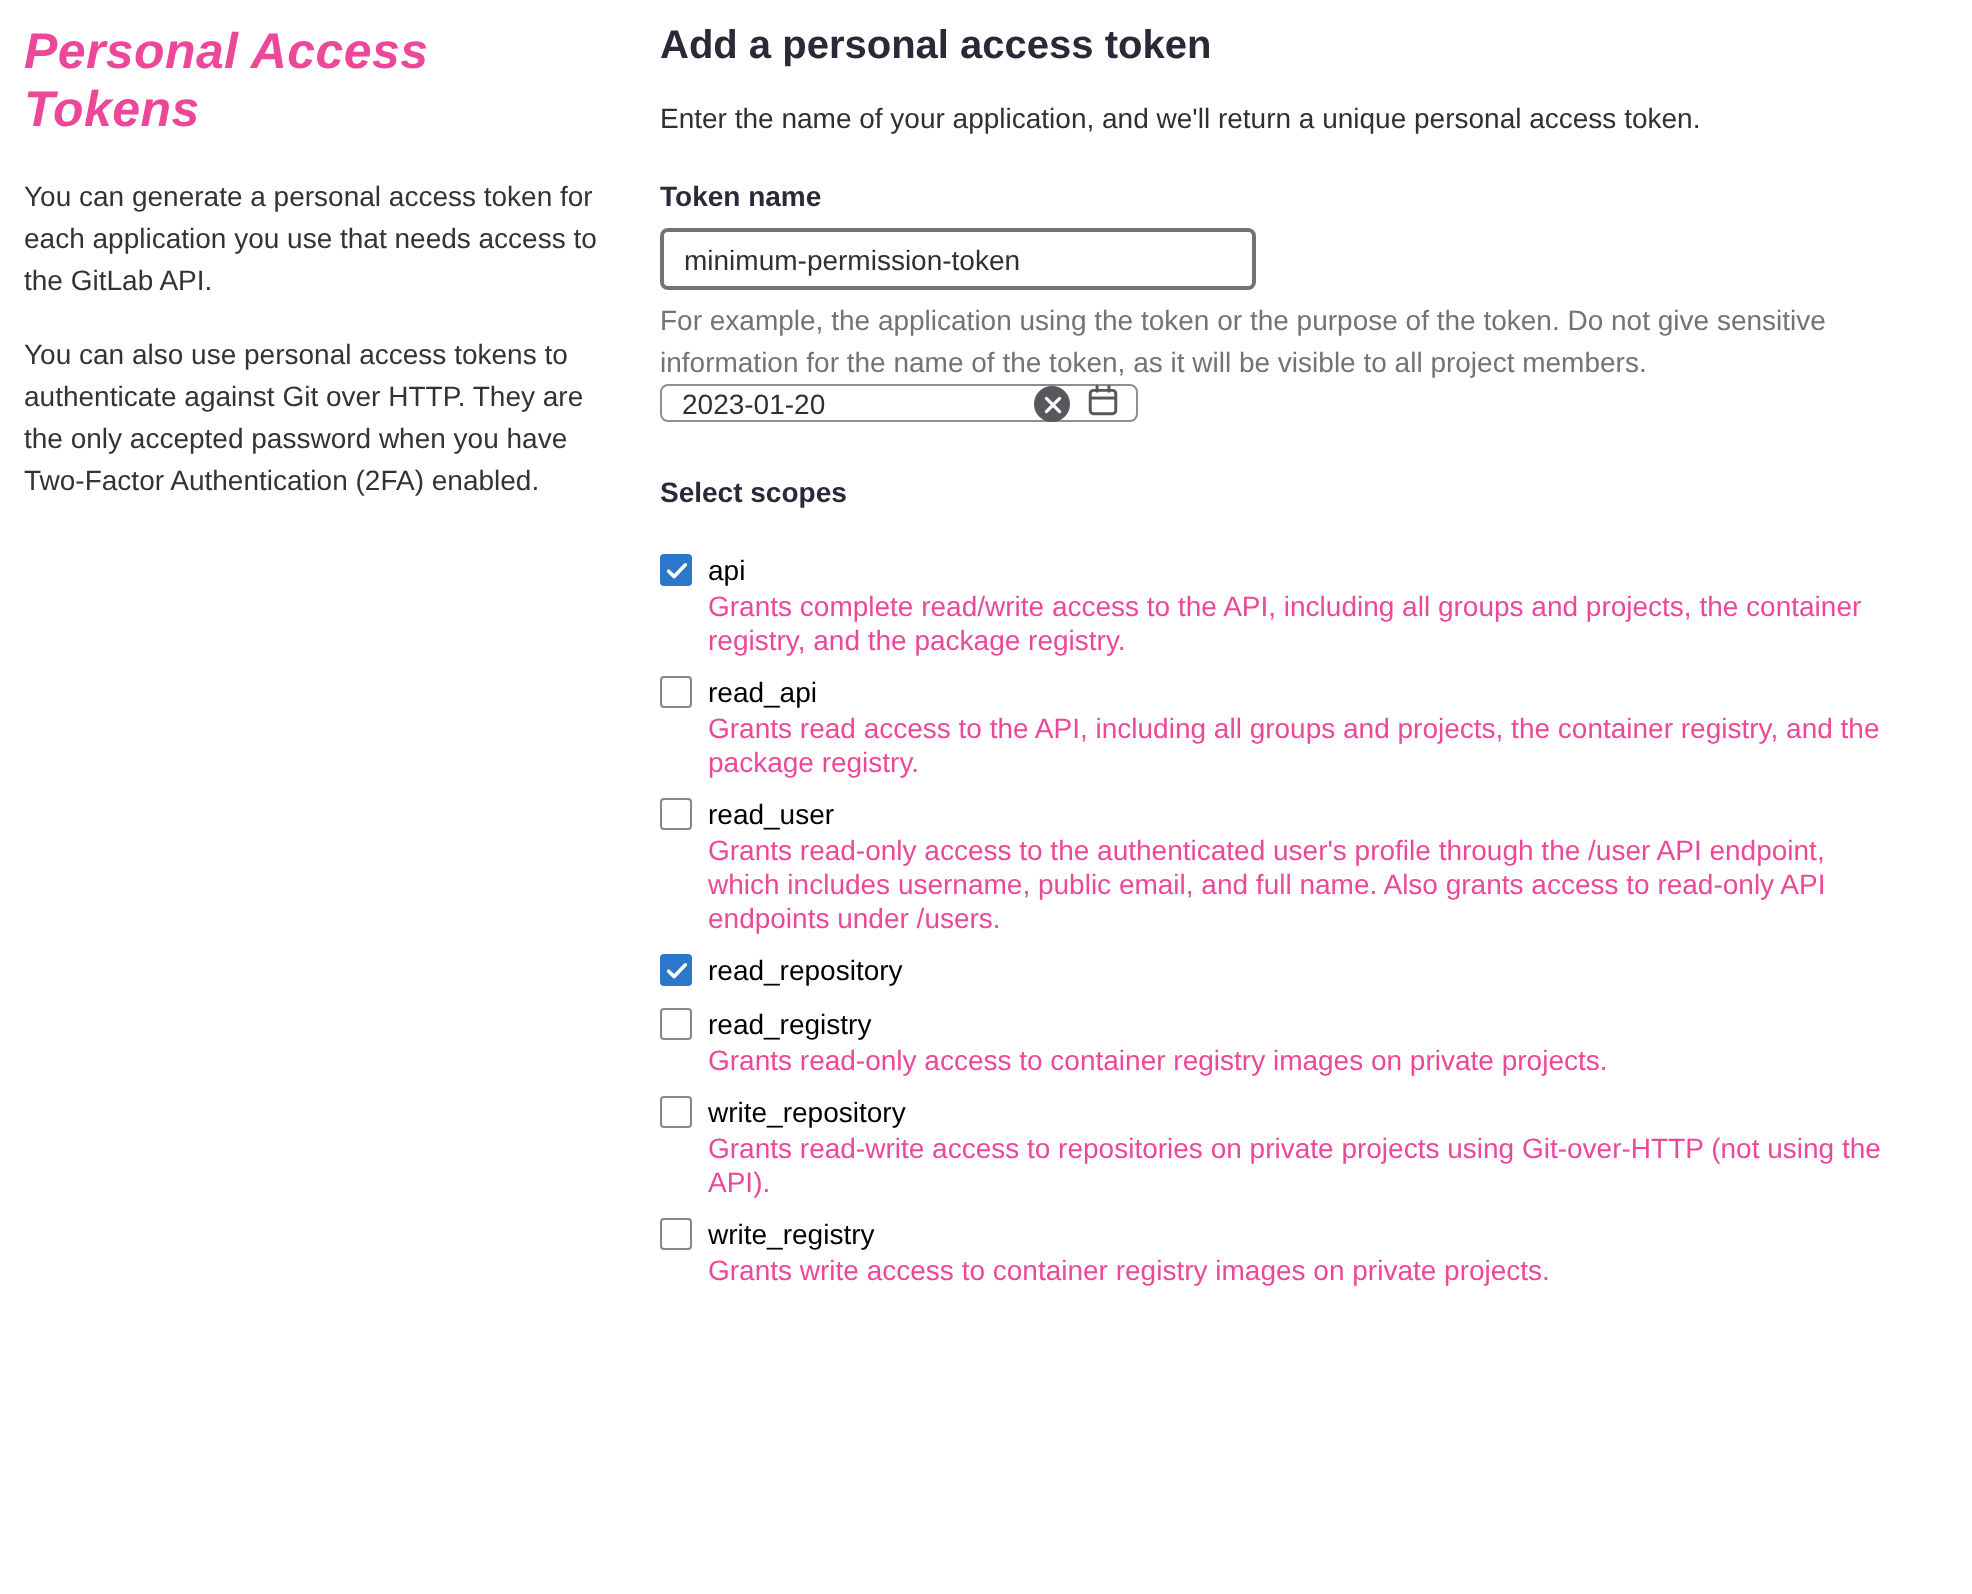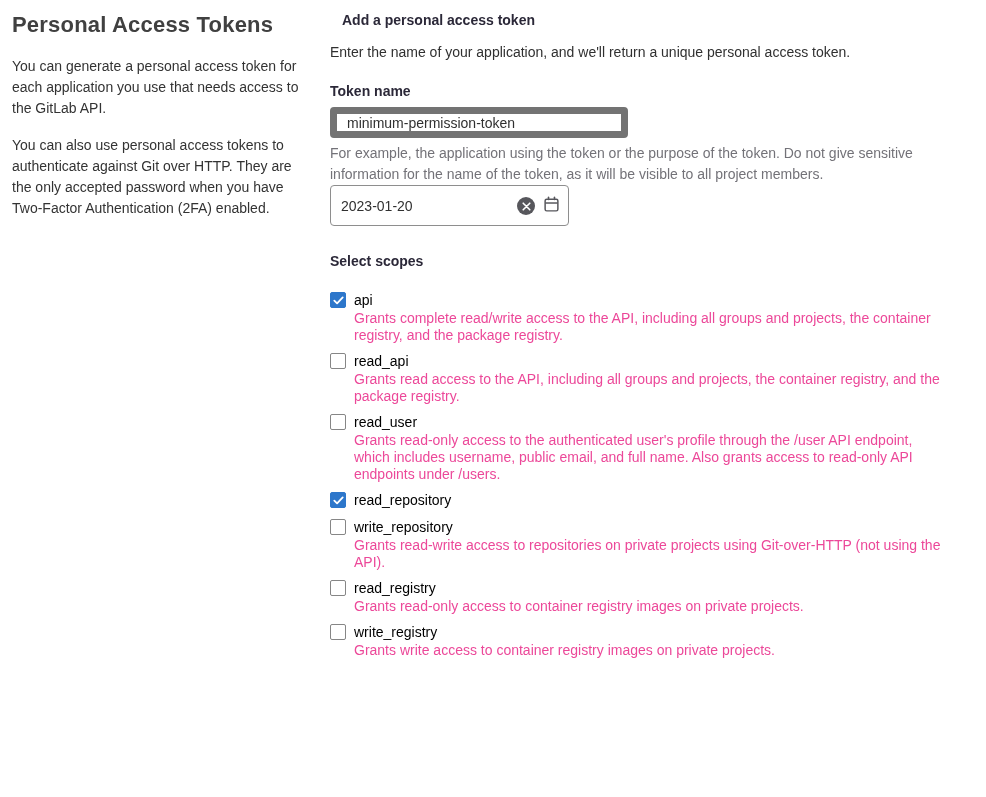--- a/index.html
+++ b/index.html
@@ -5,37 +5,38 @@
   * { box-sizing: border-box; }
   html, body { margin: 0; padding: 0; background: #ffffff; }
   body {
     width: 986px; height: 797px;
     font-family: "Liberation Sans", "DejaVu Sans", sans-serif;
     color: #303030; font-size: 14px; overflow: hidden;
   }
   .page { display: flex; padding: 10px 12px; }
   .left-col { width: 318px; flex: none; padding-right: 26px; }
   .left-col h1 {
-    font-size: 22px; font-weight: bold; margin: 2px 0 18px 0; color: #404040;
+    font-size: 25px; font-weight: bold; margin: 2px 0 18px 0; color: #ec4899;
     letter-spacing: 0.2px;
+    font-style: italic;
   }
   .left-col p { margin: 0 0 16px 0; line-height: 21px; color: #333333; }
   .right-col { flex: 1; max-width: 624px; padding-top: 2px; }
-  .form-heading { font-weight: bold; font-size: 14px; margin: 0 0 15px 12px; color: #2b2838; }
+  .form-heading { font-weight: bold; font-size: 20px; margin: 0 0 15px 0; color: #2b2838; }
   .form-intro { margin: 0 0 21px 0; line-height: 19px; }
   .field-label { font-weight: bold; display: block; margin: 0 0 8px 0; color: #2b2838; }
   .text-input {
-    width: 298px; height: 31px; border: 7px solid #737373; border-radius: 4px;
+    width: 298px; height: 31px; border: 2px solid #737373; border-radius: 4px;
     padding: 0 10px; font-size: 14px; font-family: inherit; color: #303030;
     outline: none; background: #fff;
   }
   .help-text { color: #737278; line-height: 21px; margin: 5px 0 0 0; }
   .section-gap { margin-top: 27px; }
   .date-field {
-    width: 239px; height: 41px; border: 1px solid #8e8e8e; border-radius: 4px;
+    width: 239px; height: 19px; border: 1px solid #8e8e8e; border-radius: 4px;
     background: #fff; display: flex; align-items: center; padding: 0 8px 0 10px;
   }
   .date-value { flex: 1; color: #303030; }
   .clear-btn {
     width: 18px; height: 18px; border-radius: 50%; background: #57575c;
     display: flex; align-items: center; justify-content: center;
     margin-right: 7px; cursor: pointer; flex: none;
   }
   .cal-btn { width: 18px; height: 18px; cursor: pointer; flex: none; display: flex; align-items: center; justify-content: center; }
   .scopes-help { color: #737278; margin: 6px 0 0 0; line-height: 20px; }
@@ -115,25 +116,25 @@
         <div class="scope-item">
           <span class="checkbox checked">
             <svg width="11" height="9" viewBox="0 0 11 9">
               <path d="M1.3 4.6 L4.1 7.3 L9.7 1.4" stroke="#ffffff" stroke-width="1.8" fill="none" stroke-linecap="round" stroke-linejoin="round"></path>
             </svg>
           </span>
           <div class="scope-body"><span class="scope-name">read_repository</span></div>
         </div>
         <div class="scope-item">
           <span class="checkbox"></span>
-          <div class="scope-body"><span class="scope-name">write_repository</span><div class="scope-desc">Grants read-write access to repositories on private projects using Git-over-HTTP (not using the API).</div></div>
+          <div class="scope-body"><span class="scope-name">read_registry</span><div class="scope-desc">Grants read-only access to container registry images on private projects.</div></div>
         </div>
         <div class="scope-item">
           <span class="checkbox"></span>
-          <div class="scope-body"><span class="scope-name">read_registry</span><div class="scope-desc">Grants read-only access to container registry images on private projects.</div></div>
+          <div class="scope-body"><span class="scope-name">write_repository</span><div class="scope-desc">Grants read-write access to repositories on private projects using Git-over-HTTP (not using the API).</div></div>
         </div>
         <div class="scope-item">
           <span class="checkbox"></span>
           <div class="scope-body"><span class="scope-name">write_registry</span><div class="scope-desc">Grants write access to container registry images on private projects.</div></div>
         </div>
       </div>
 
     
   </div>
 

